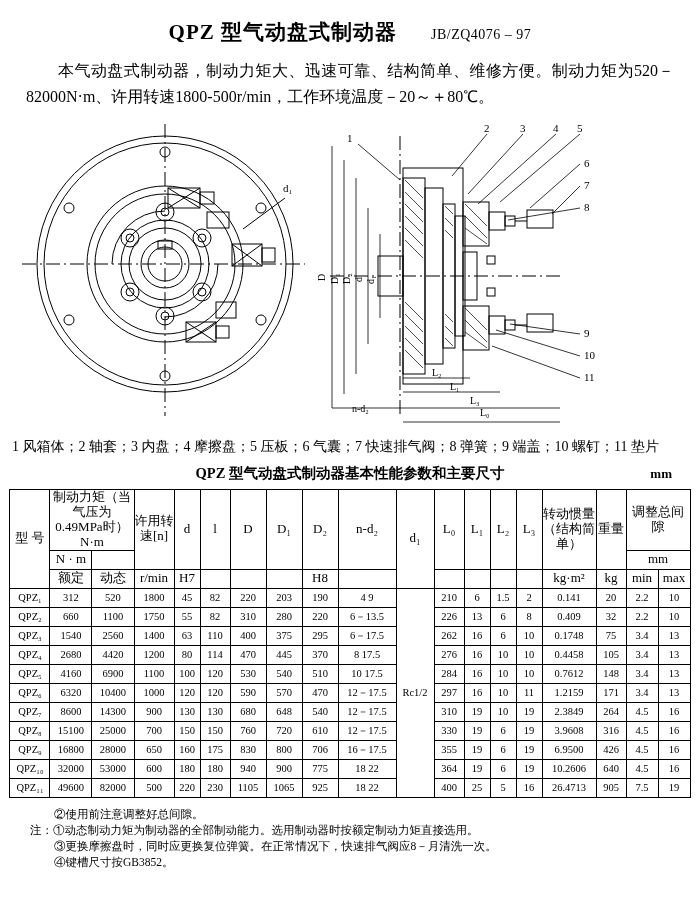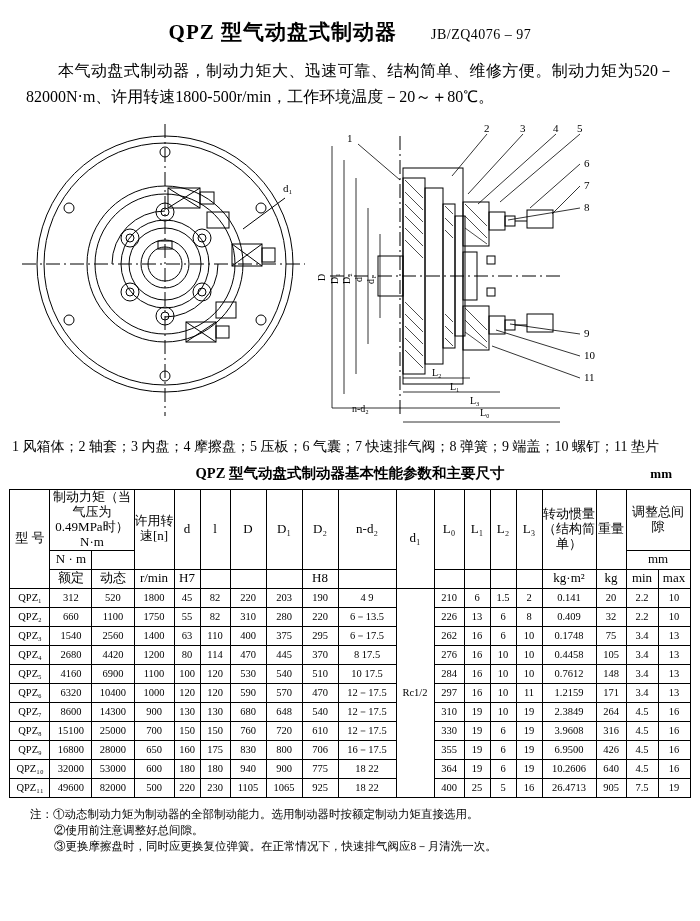--- a/index.html
+++ b/index.html
@@ -578,18 +578,19 @@
           <td>16</td>
           <td>26.4713</td>
           <td>905</td>
           <td>7.5</td>
           <td>19</td>
         </tr>
       </tbody>
   </table>
 
   <div class="notes">
+    <div class="nline ind">②使用前注意调整好总间隙。</div>
     <div class="nline lead">注：①动态制动力矩为制动器的全部制动能力。选用制动器时按额定制动力矩直接选用。</div>
-    <div class="nline ind">②使用前注意调整好总间隙。</div>
     <div class="nline ind">③更换摩擦盘时，同时应更换复位弹簧。在正常情况下，快速排气阀应8－月清洗一次。</div>
+    <div class="nline ind">④键槽尺寸按GB3852。</div>
   </div>
 
 </div>
 
 </body></html>

